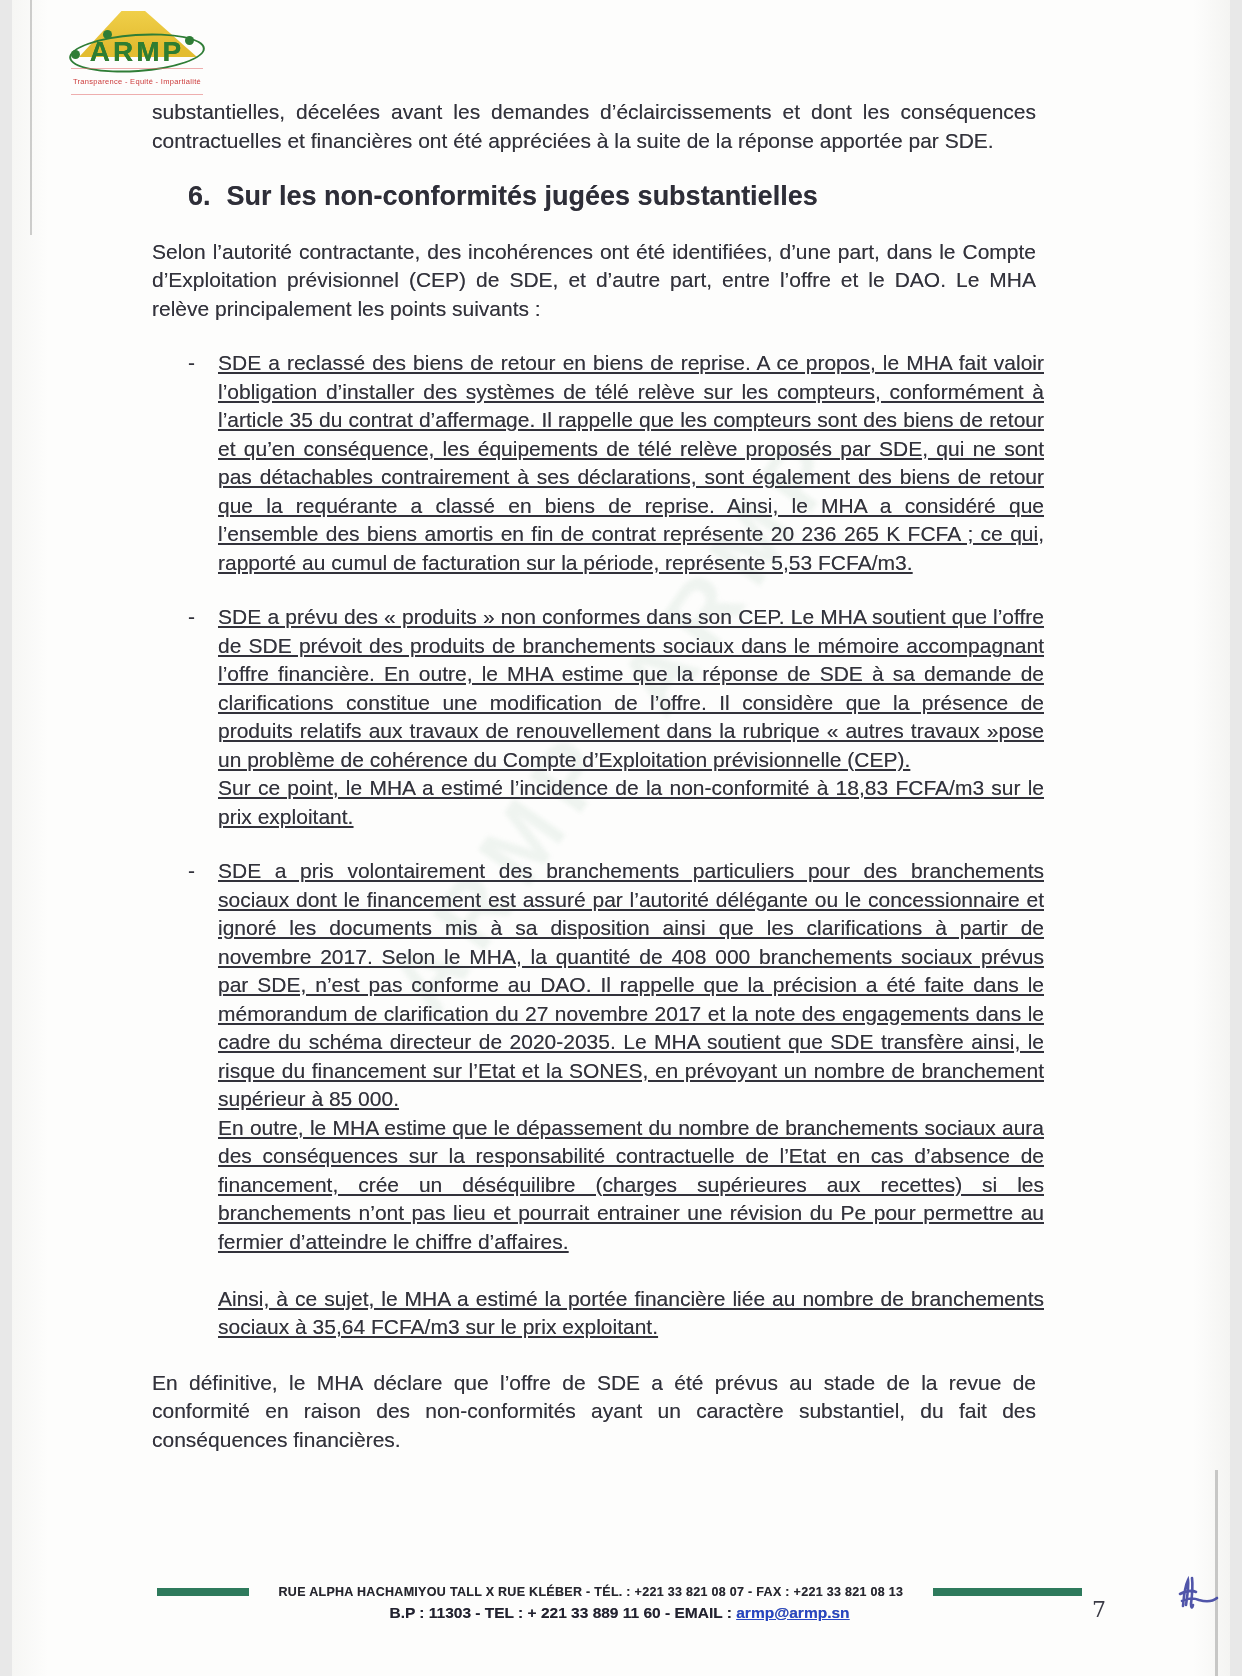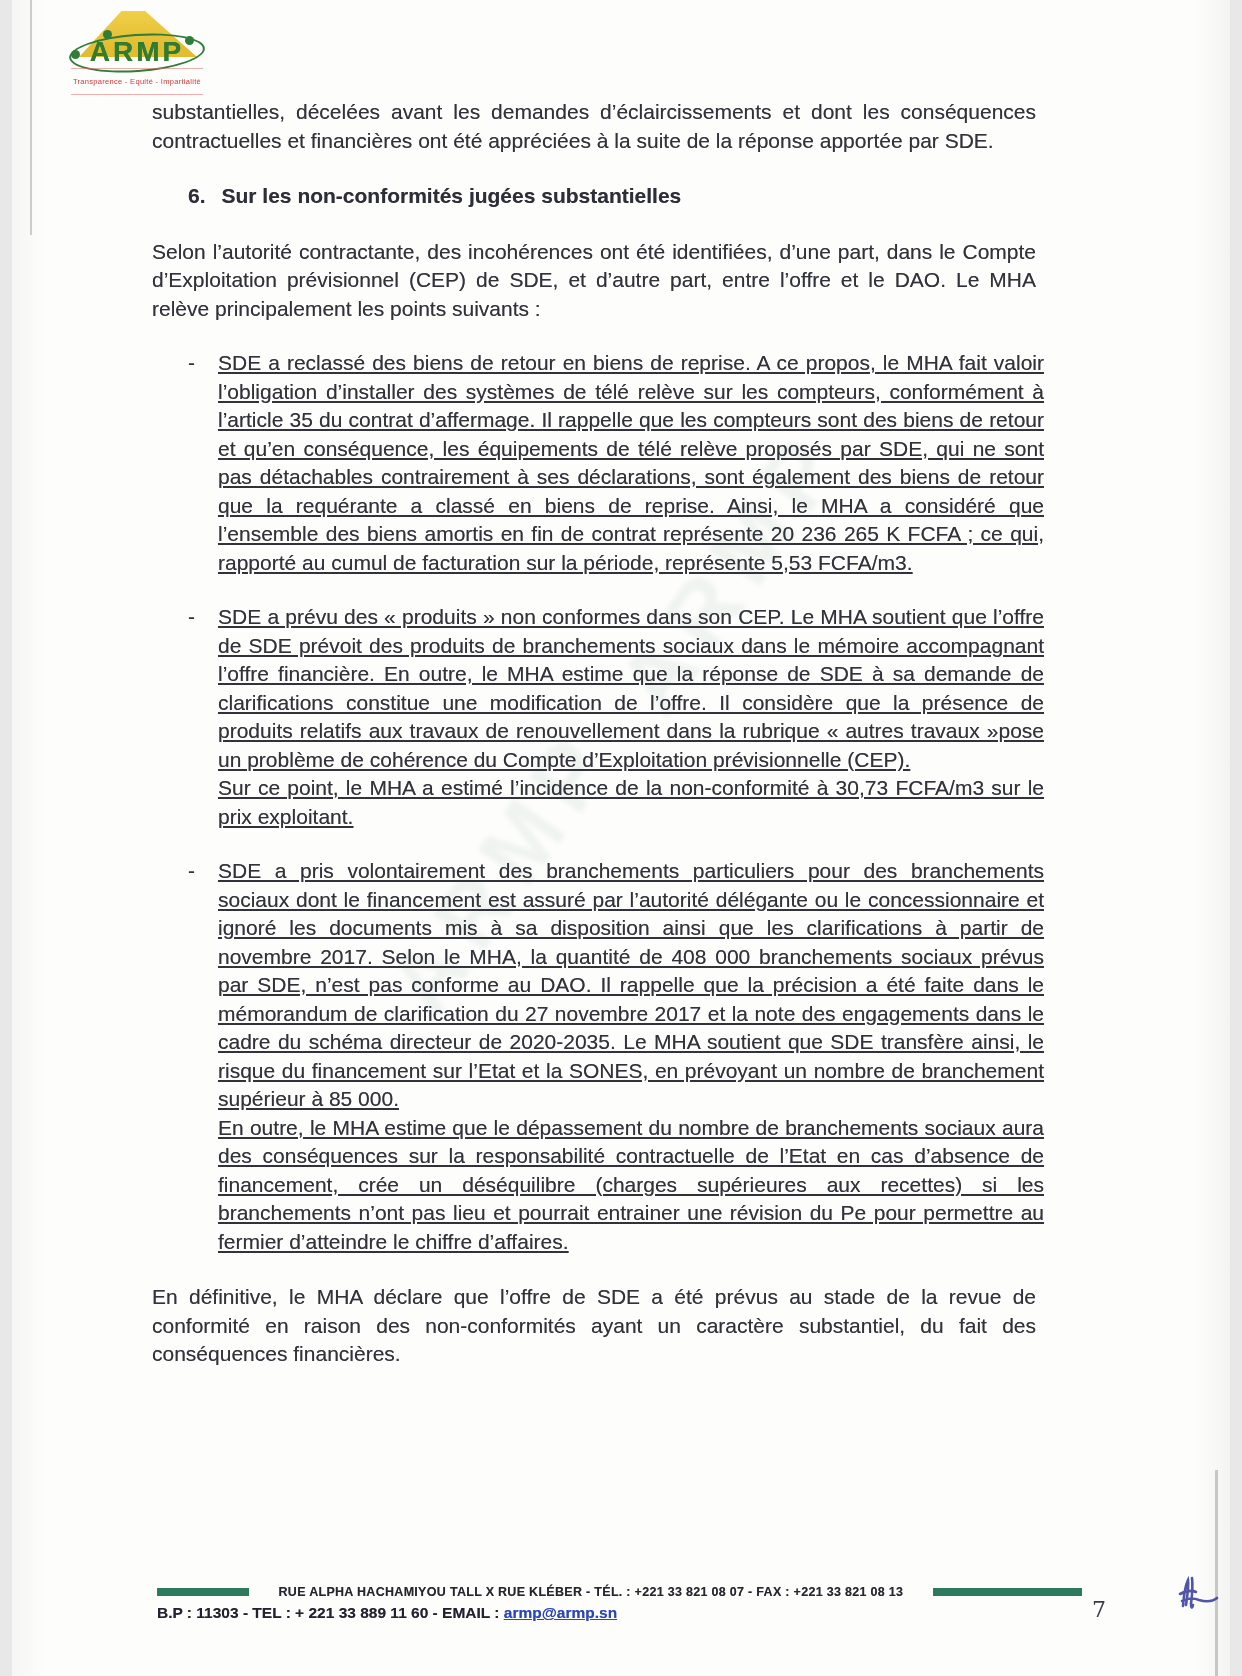--- a/index.html
+++ b/index.html
@@ -73,21 +73,21 @@
   
   .content {
     position: absolute; left: 140px; top: 98px; width: 892px;
     font-size: 21px; line-height: 28.5px;
     text-align: justify;
     text-shadow: 0 0 0.45px rgba(45,45,55,0.55);
   }
   .para { margin: 0 8px 0 0; }
   .heading {
     margin: 27px 0 27px 36px;
-    font-weight: bold; font-size: 21px; color: #2e2e38;
+    font-weight: bold; font-size: 27px; color: #2e2e38;
   }
   .heading .h-num { margin-right: 16px; }
   .bullet { display: flex; margin: 26px 0 0 36px; }
   .bullet-marker { width: 30px; flex: 0 0 30px; text-align: left; }
   .bullet-body { flex: 1; text-decoration: underline; }
   .bullet-body p { margin: 0; }
   .bullet-body p.spaced { margin-top: 28.5px; }
   .closing { margin-top: 27px; }
 
   
@@ -98,21 +98,21 @@
   .footer-bar { height: 8px; background: #2e7a5c; }
   .bar-left { width: 112px; }
   .bar-right { width: 182px; }
   .footer-text1 {
     font-size: 12.5px; font-weight: bold; color: #26262e;
     letter-spacing: 0.3px; white-space: nowrap;
     text-shadow: 0 0 0.4px rgba(40,40,50,0.5);
   }
   .footer-line2 {
     position: absolute; left: 145px; top: 1604px; width: 925px;
-    font-size: 15.5px; font-weight: bold; color: #222230;
+    text-align: center; font-size: 15.5px; font-weight: bold; color: #222230;
     text-shadow: 0 0 0.4px rgba(40,40,50,0.5);
   }
   .footer-email { color: #2746c4; text-decoration: underline; }
   .page-number {
     position: absolute; left: 1080px; top: 1597px;
     font-size: 22px; color: #3a3a44; font-family: "DejaVu Serif", serif;
   }
   .signature { position: absolute; left: 1158px; top: 1572px; }
 </style>
 </head>
@@ -149,29 +149,30 @@
       <div class="bullet-marker">-</div>
       <div class="bullet-body">
         <p>SDE a reclassé des biens de retour en biens de reprise. A ce propos, le MHA fait valoir l’obligation d’installer des systèmes de télé relève sur les compteurs, conformément à l’article 35 du contrat d’affermage. Il rappelle que les compteurs sont des biens de retour et qu’en conséquence, les équipements de télé relève proposés par SDE, qui ne sont pas détachables contrairement à ses déclarations, sont également des biens de retour que la requérante a classé en biens de reprise. Ainsi, le MHA a considéré que l’ensemble des biens amortis en fin de contrat représente 20 236 265 K FCFA ; ce qui, rapporté au cumul de facturation sur la période, représente 5,53 FCFA/m3.</p>
       </div>
     </div>
 
     <div class="bullet">
       <div class="bullet-marker">-</div>
       <div class="bullet-body">
         <p>SDE a prévu des « produits » non conformes dans son CEP. Le MHA soutient que l’offre de SDE prévoit des produits de branchements sociaux dans le mémoire accompagnant l’offre financière. En outre, le MHA estime que la réponse de SDE à sa demande de clarifications constitue une modification de l’offre. Il considère que la présence de produits relatifs aux travaux de renouvellement dans la rubrique « autres travaux »pose un problème de cohérence du Compte d’Exploitation prévisionnelle (CEP).</p>
-        <p>Sur ce point, le MHA a estimé l’incidence de la non-conformité à 30,73 FCFA/m3 sur le prix exploitant.</p>
+        <p>Sur ce point, le MHA a estimé l’incidence de la non-conformité à 18,83 FCFA/m3 sur le prix exploitant.</p>
       </div>
     </div>
 
     <div class="bullet">
       <div class="bullet-marker">-</div>
       <div class="bullet-body">
         <p>SDE a pris volontairement des branchements particuliers pour des branchements sociaux dont le financement est assuré par l’autorité délégante ou le concessionnaire et ignoré les documents mis à sa disposition ainsi que les clarifications à partir de novembre 2017. Selon le MHA, la quantité de 408 000 branchements sociaux prévus par SDE, n’est pas conforme au DAO. Il rappelle que la précision a été faite dans le mémorandum de clarification du 27 novembre 2017 et la note des engagements dans le cadre du schéma directeur de 2020-2035. Le MHA soutient que SDE transfère ainsi, le risque du financement sur l’Etat et la SONES, en prévoyant un nombre de branchement supérieur à 85 000.</p>
         <p>En outre, le MHA estime que le dépassement du nombre de branchements sociaux aura des conséquences sur la responsabilité contractuelle de l’Etat en cas d’absence de financement, crée un déséquilibre (charges supérieures aux recettes) si les branchements n’ont pas lieu et pourrait entrainer une révision du Pe pour permettre au fermier d’atteindre le chiffre d’affaires.</p>
+        <p class="spaced">Ainsi, à ce sujet, le MHA a estimé la portée financière liée au nombre de branchements sociaux à 35,64 FCFA/m3 sur le prix exploitant.</p>
       </div>
     </div>
 
     <p class="para closing">En définitive, le MHA déclare que l’offre de SDE a été prévus au stade de la revue de conformité en raison des non-conformités ayant un caractère substantiel, du fait des conséquences financières.</p>
   </div>
 
   <div class="footer-line1">
     <div class="footer-bar bar-left"></div>
     <div class="footer-text1">RUE ALPHA HACHAMIYOU TALL X RUE KLÉBER  -  TÉL. : +221 33 821 08 07  -  FAX : +221 33 821 08 13</div>
     <div class="footer-bar bar-right"></div>

